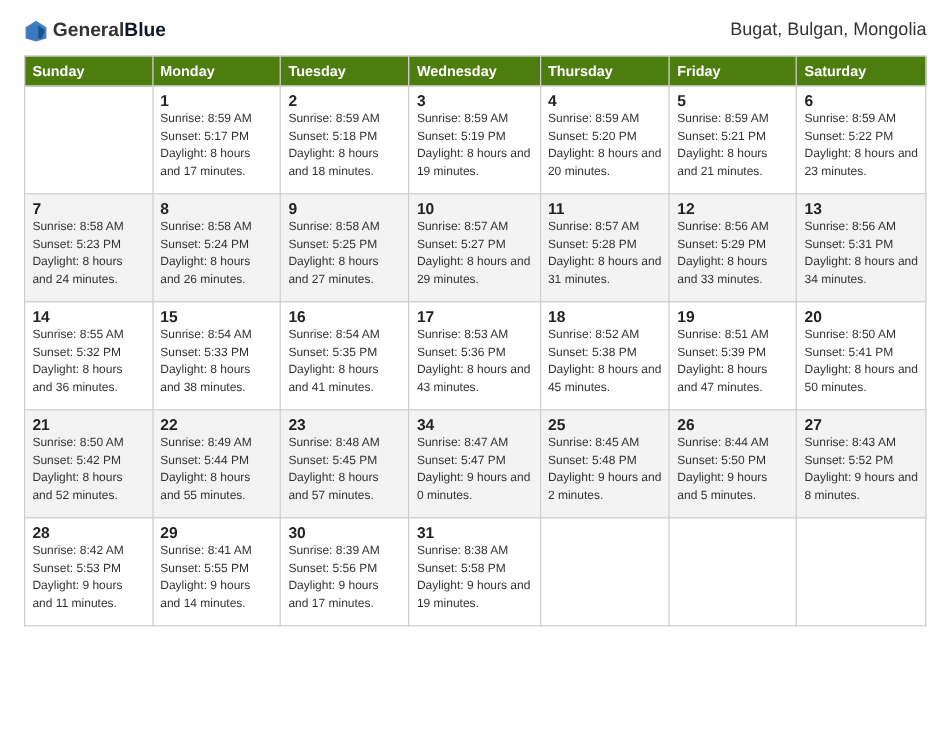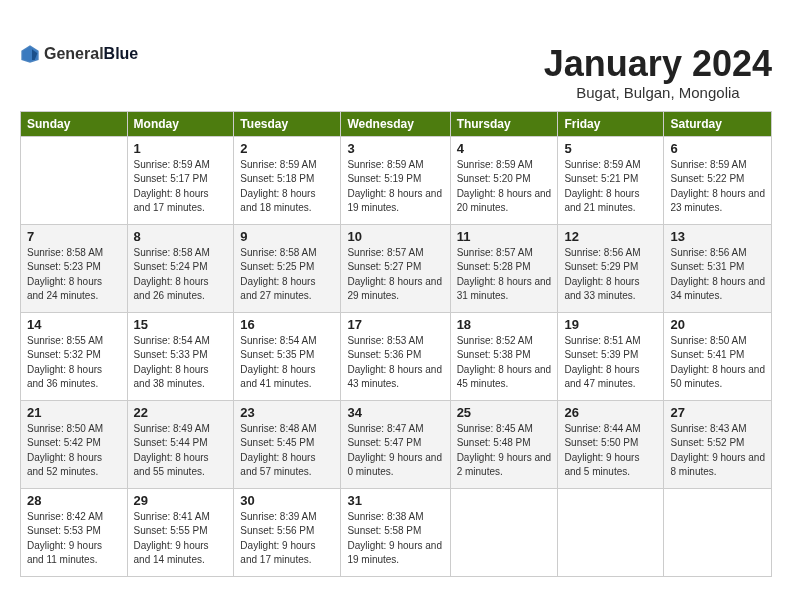--- a/index.html
+++ b/index.html
@@ -9,21 +9,20 @@
       width: 792px;
       height: 612px;
       overflow: hidden;
     }
     .page {
       width: 792px;
       height: 532px;
       padding: 16px 20px 10px 20px;
       display: flex;
       flex-direction: column;
-      margin-top: 28px;
     }
     .header {
       display: flex;
       justify-content: space-between;
       align-items: flex-start;
       margin-bottom: 10px;
     }
     .logo {
       display: flex;
       align-items: center;
@@ -119,21 +118,20 @@
         <polygon points="18,8 26,14 22,24 18,24" fill="#1a4f8a"></polygon>
       </svg>
       <div>
         <div style="display:flex; gap:0;">
           <span class="logo-text-general">General</span>
           <span class="logo-text-blue">Blue</span>
         </div>
       </div>
     </div>
     <div class="title-block">
-      <div class="month-title">January 2024</div>
       <div class="subtitle">Bugat, Bulgan, Mongolia</div>
     </div>
   </div>
 
   <table class="calendar">
     <thead>
       <tr>
       <th>Sunday</th>
           <th>Monday</th>
           <th>Tuesday</th>

